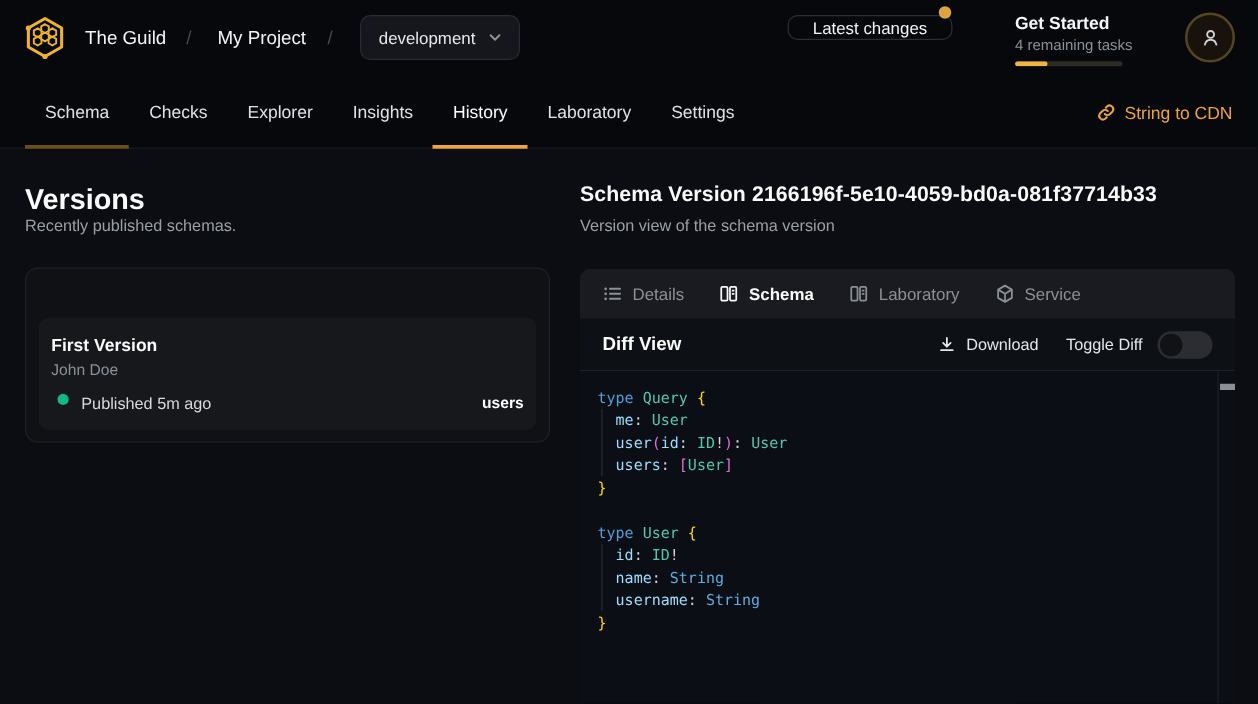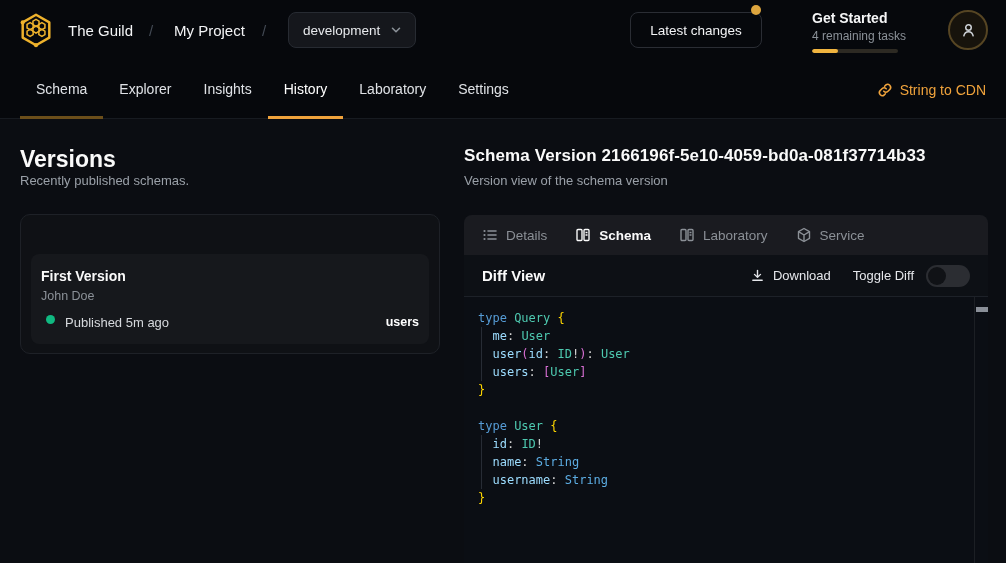--- a/index.html
+++ b/index.html
@@ -14,21 +14,21 @@
 
   
   .header { position:absolute; top:0; left:0; width:1006px; height:60px; background:#06080c; display:flex; align-items:center; }
   .logo { position:absolute; left:16px; top:10px; width:40px; height:40px; display:flex; align-items:center; justify-content:center; }
   .brand { position:absolute; left:68px; top:0; height:60px; display:flex; align-items:center; font-size:15px; font-weight:500; color:#f3f4f6; }
   .crumb-sep { position:absolute; top:0; height:60px; display:flex; align-items:center; color:#434a55; font-size:15px; }
   .sep1 { left:149px; } .sep2 { left:262px; }
   .project { position:absolute; left:174px; top:0; height:60px; display:flex; align-items:center; font-size:15px; font-weight:500; color:#f3f4f6; cursor:pointer; }
   .target-select { position:absolute; left:288px; top:12px; width:128px; height:36px; background:#15171c; border:1px solid #272b32; border-radius:8px; display:flex; align-items:center; padding:0 12px 0 14px; cursor:pointer; }
   .target-select .val { font-size:13.5px; color:#e7e9ec; flex:1; }
-  .latest-btn { position:absolute; left:630px; top:12px; width:132px; height:36px; border:1px solid #2a2d34; border-radius:8px; background:transparent; color:#f3f4f6; font-size:13.5px; display:flex; align-items:center; justify-content:center; cursor:pointer; font-family:inherit; }
+  .latest-btn { position:absolute; left:630px; top:12px; width:132px; height:20px; border:1px solid #2a2d34; border-radius:8px; background:transparent; color:#f3f4f6; font-size:13.5px; display:flex; align-items:center; justify-content:center; cursor:pointer; font-family:inherit; }
   .latest-dot { position:absolute; left:751px; top:5px; width:10px; height:10px; border-radius:50%; background:#dda53e; }
   .get-started { position:absolute; left:812px; top:9px; width:96px; cursor:pointer; }
   .gs-title { font-size:14px; font-weight:600; color:#f5f6f7; line-height:18px; }
   .gs-sub { font-size:12px; color:#8b9198; line-height:16px; margin-top:1px; }
   .gs-track { margin-top:5px; width:86px; height:4px; border-radius:2px; background:#2d2a23; overflow:hidden; }
   .gs-fill { height:100%; border-radius:2px; background:#f0b43f; width:30%; }
   .avatar { position:absolute; left:948px; top:10px; width:40px; height:40px; border-radius:50%; background:#17130c; border:2px solid #564523; display:flex; align-items:center; justify-content:center; cursor:pointer; }
 
   
   .nav { position:absolute; top:60px; left:0; width:1006px; height:59px; background:#06080c; border-bottom:1px solid #171b21; display:flex; align-items:stretch; padding:0 20px; }
@@ -128,20 +128,24 @@
         <circle cx="8" cy="5.2" r="2.6"></circle>
         <path d="M3.5 13.5c.6-3 2.4-4.3 4.5-4.3s3.9 1.3 4.5 4.3"></path>
       </svg>
     </span>
   </div>
 </div>
 
 <div class="nav">
   <div class="nav-tab highlighted">
       <span>Schema</span>
+      <div class="underline"></div>
+    </div>
+  <div class="nav-tab default">
+      <span>Checks</span>
       <div class="underline"></div>
     </div>
   <div class="nav-tab default">
       <span>Explorer</span>
       <div class="underline"></div>
     </div>
   <div class="nav-tab default">
       <span>Insights</span>
       <div class="underline"></div>
     </div>

